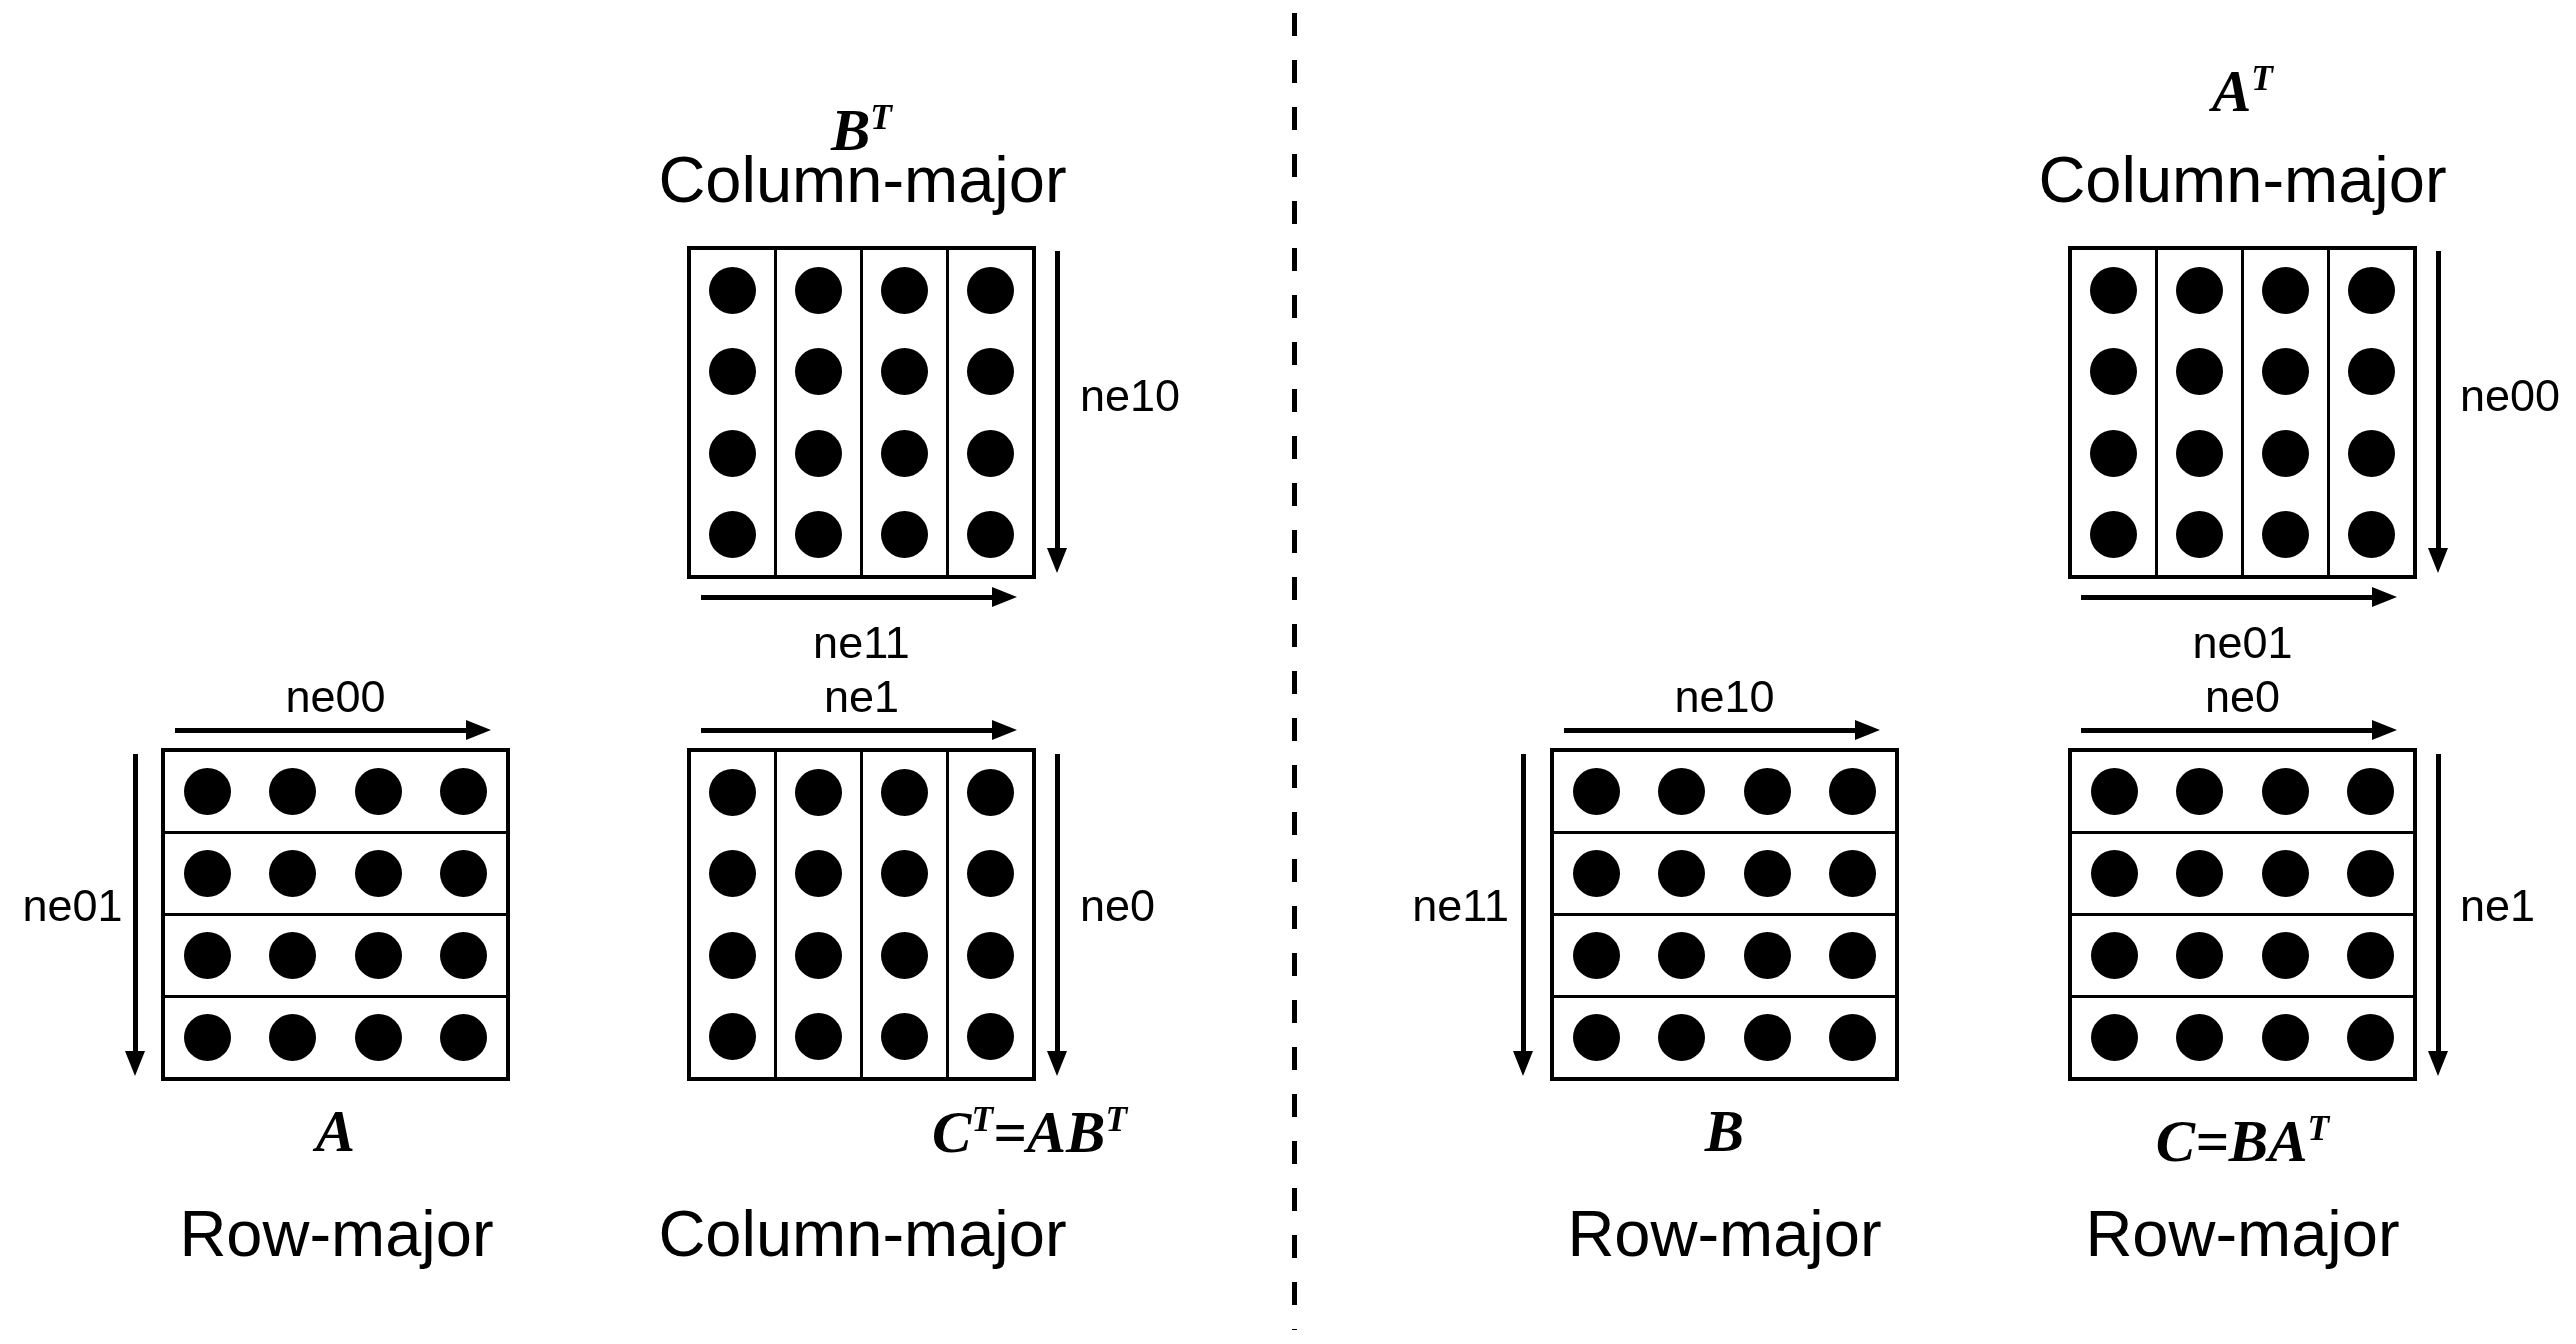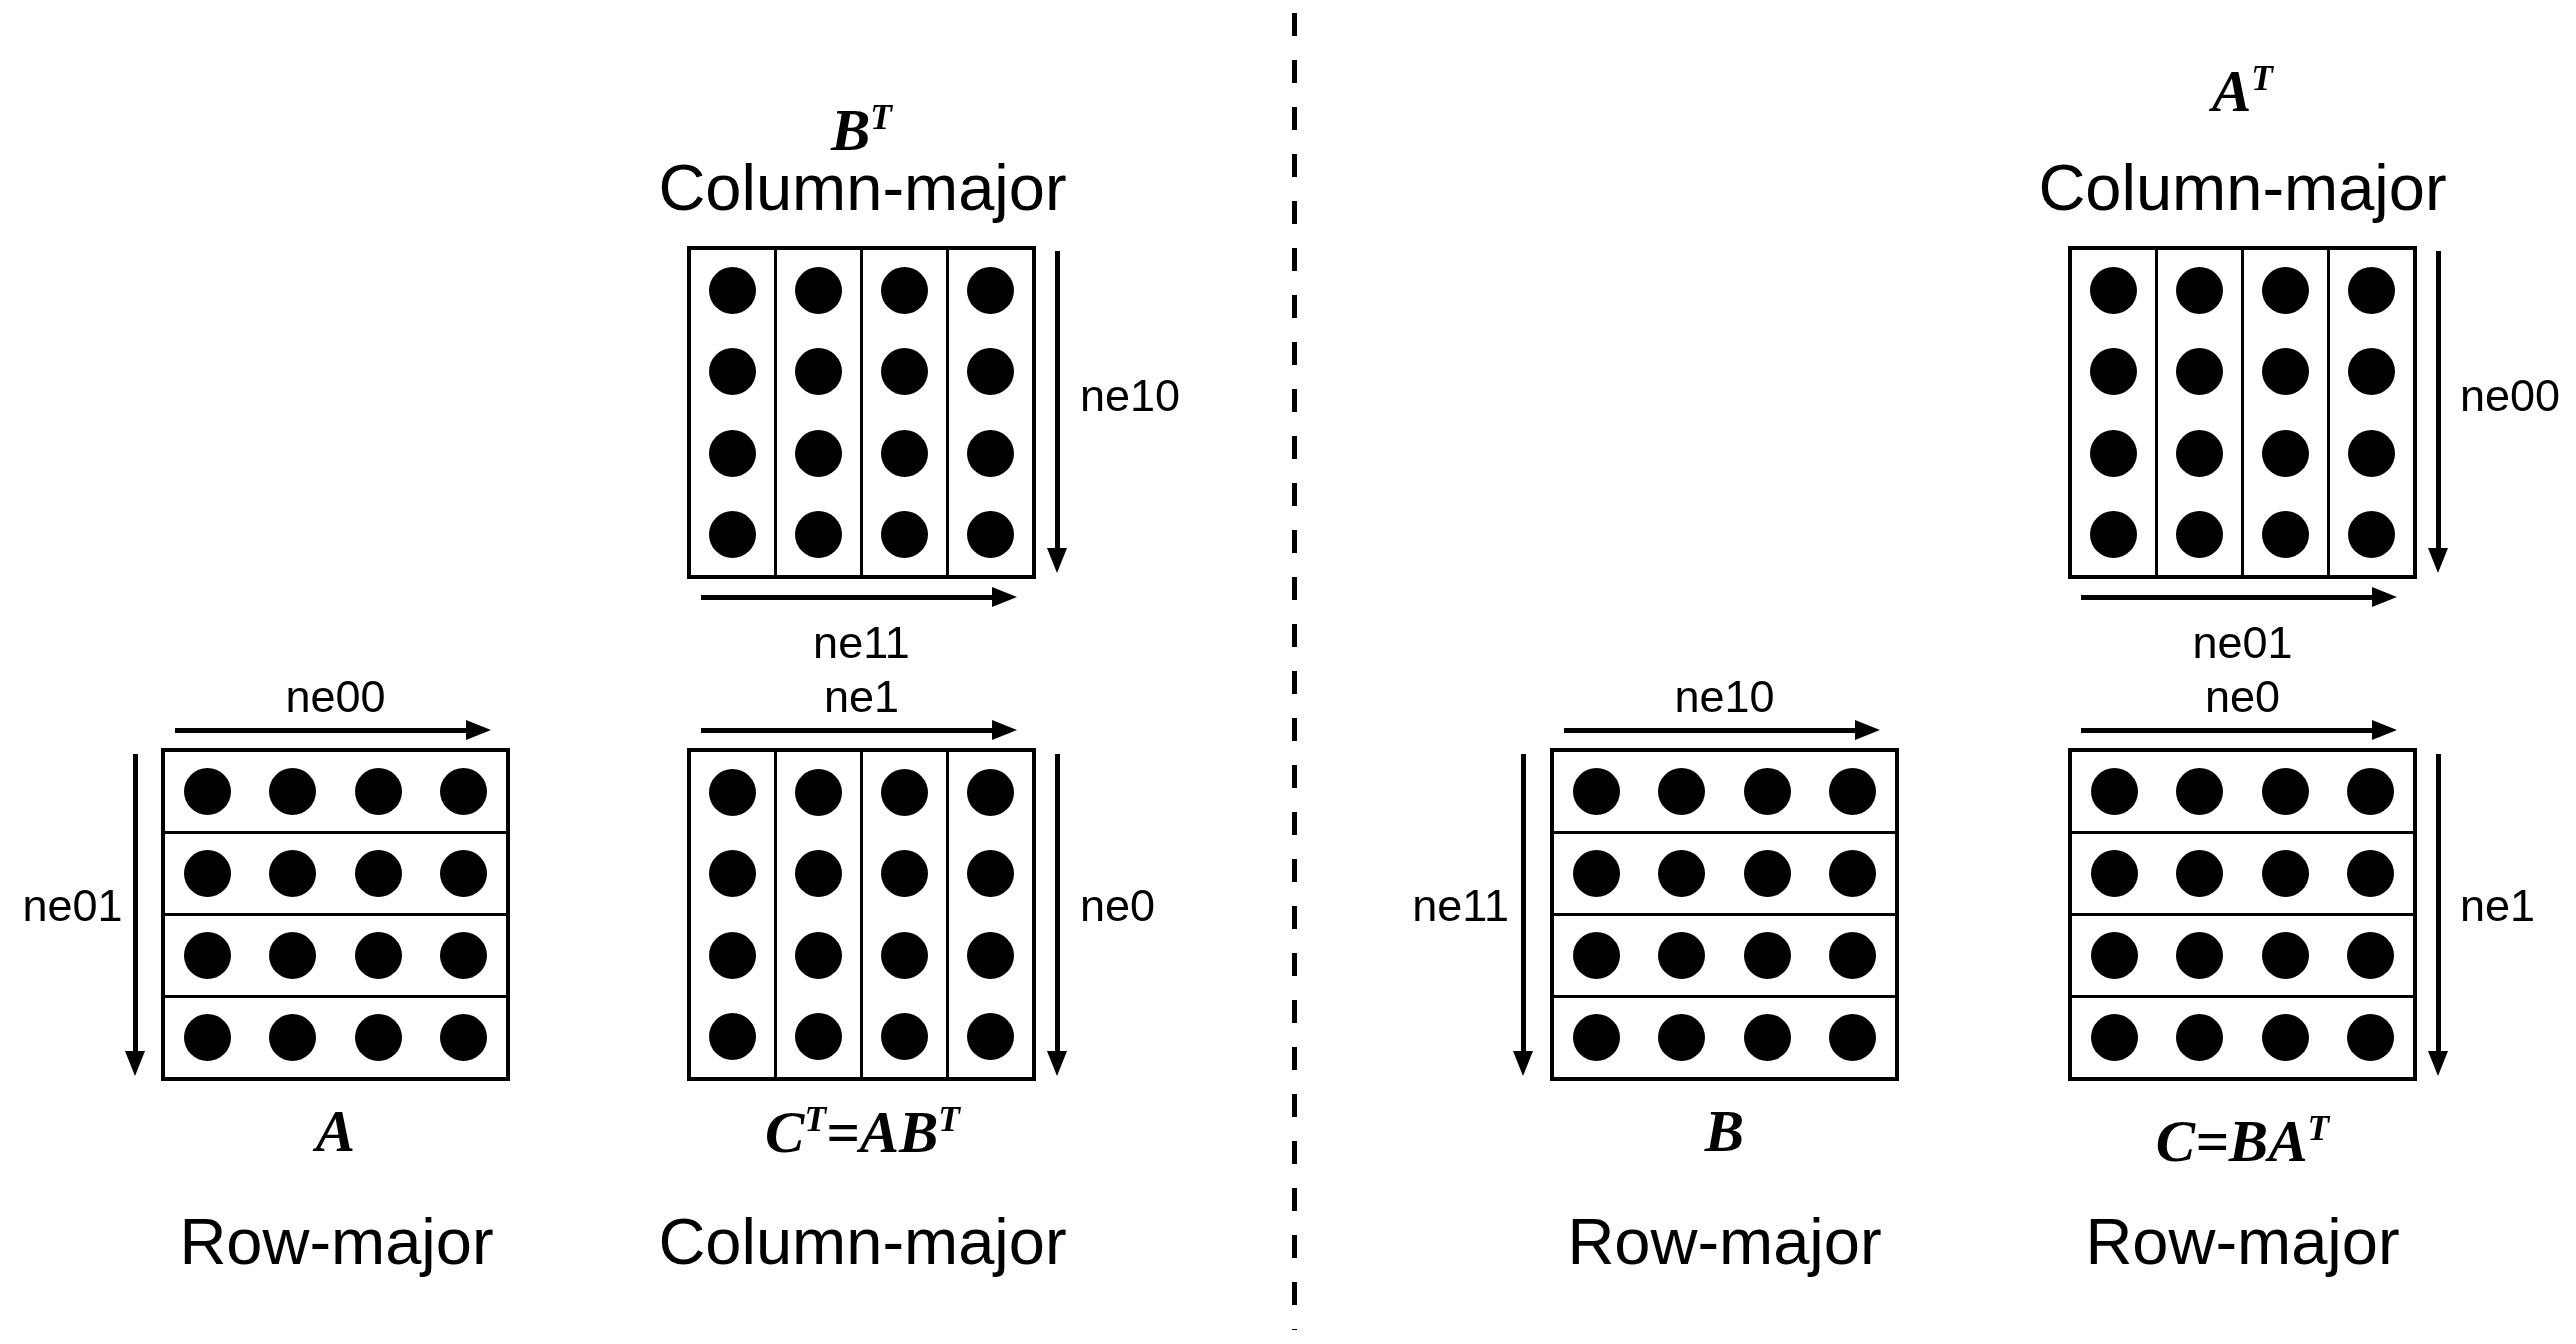--- a/index.html
+++ b/index.html
@@ -73,21 +73,20 @@
   }
   .math-title sup { font-size: 0.6em; }
   .layout-title {
     position: absolute;
     font-family: "Liberation Sans", sans-serif;
     font-size: 65px;
     line-height: 1;
     color: #000;
     text-align: center;
     white-space: nowrap;
-    margin-top: 8px;
   }
   .ta-c { text-align: center; }
 
   
   #divider {
     position: absolute;
     left: 1292px; top: 13.4px;
     width: 4.5px; height: 1317px;
     background: repeating-linear-gradient(to bottom, #000 0 23px, transparent 23px 47px);
   }
@@ -193,21 +192,21 @@
           </div>
           <div class="strip">
             <div class="dot"></div>
             <div class="dot"></div>
             <div class="dot"></div>
             <div class="dot"></div>
           </div>
         </div>
       <div class="v-arrow" style="left:1055px; top:754px; height:297px;"></div>
       <div class="arrow-label" style="left:1080px; top:883px;">ne0</div>
-      <div class="math-title abs" style="left:598px; top:1102px; width:529px;"><span>C</span><sup>T</sup><span>=AB</span><sup>T</sup></div>
+      <div class="math-title abs" style="left:598px; top:1102px; width:529px;text-align:right;"><span>C</span><sup>T</sup><span>=AB</span><sup>T</sup></div>
       <div class="layout-title abs" style="left:598px; top:1201px; width:529px;">Column-major</div>
     </div>
 
   </div>
 
   <div id="divider"></div>
 
   <div>
 
     <div>

